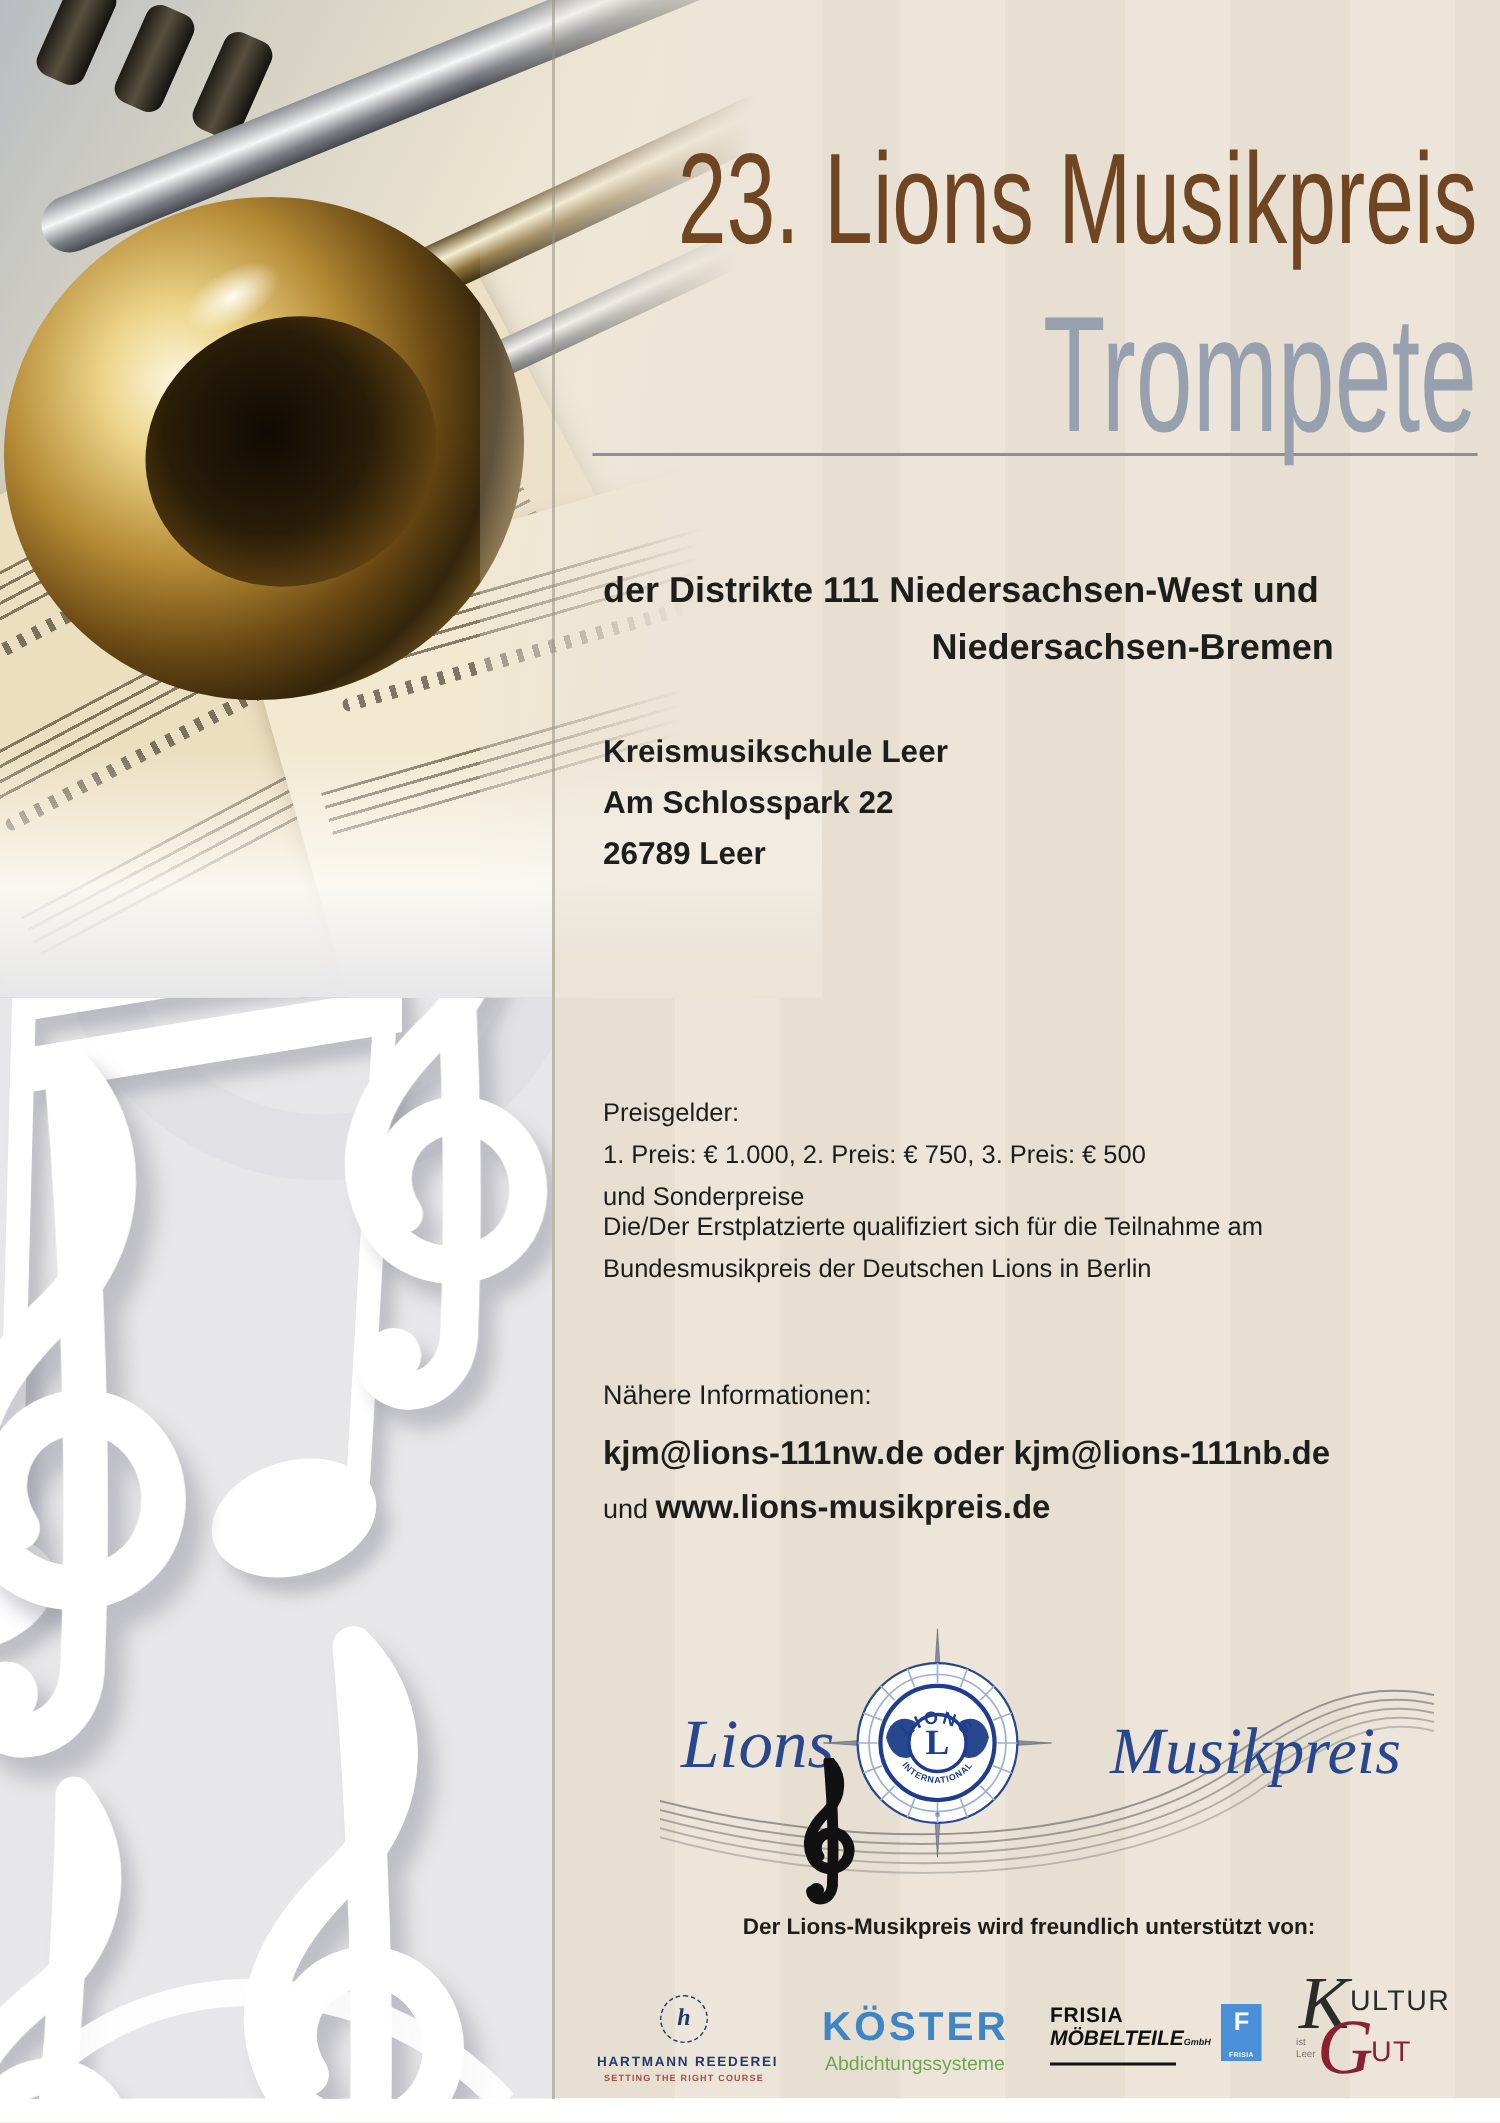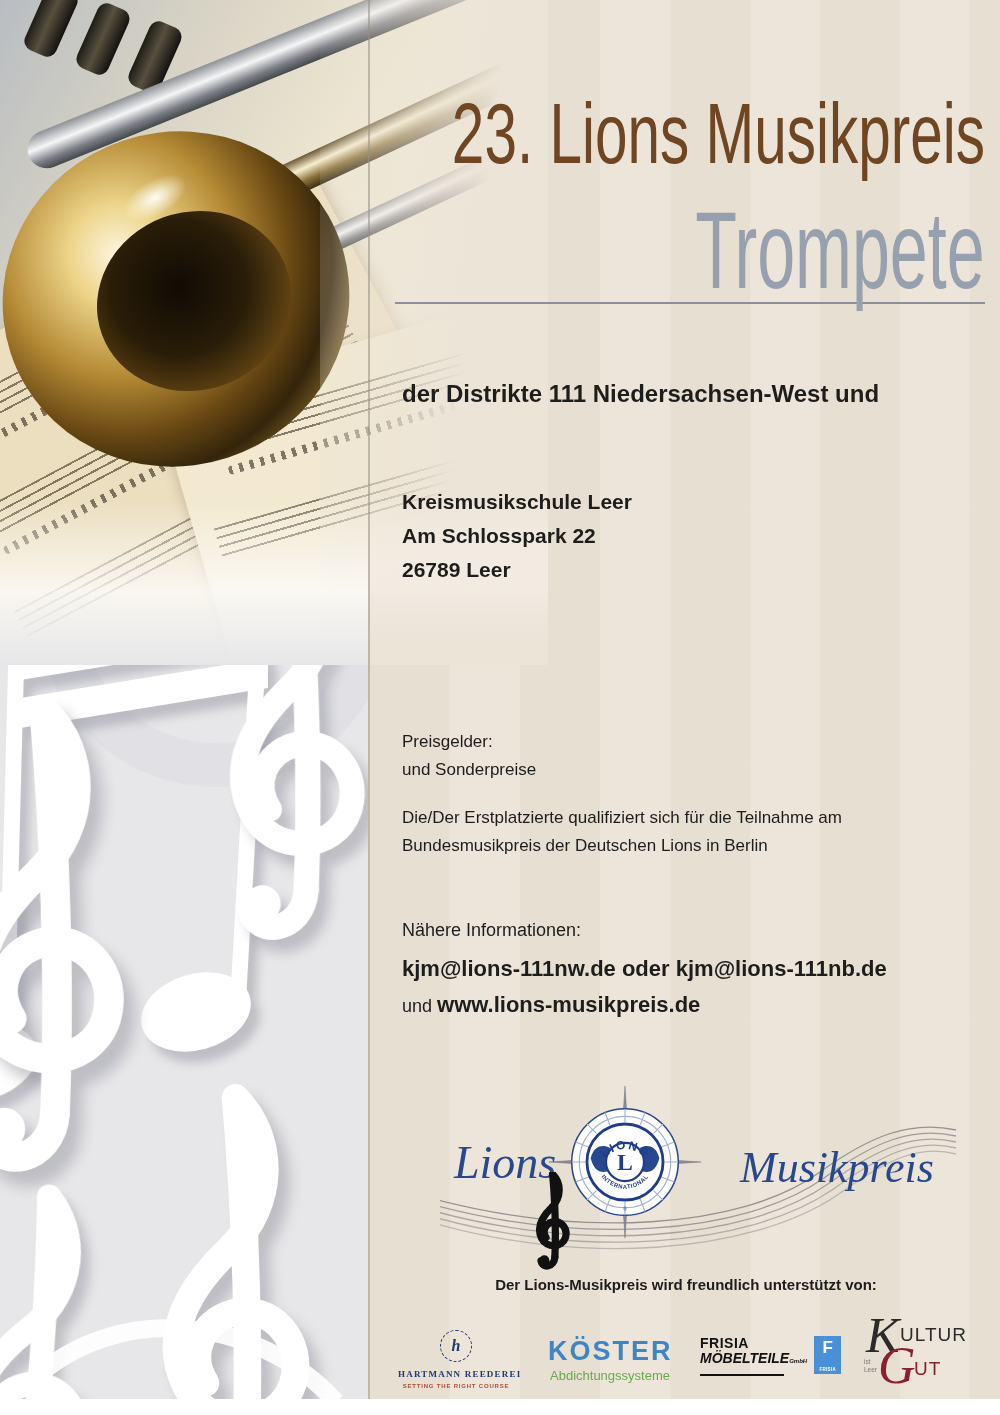--- a/index.html
+++ b/index.html
@@ -62,21 +62,21 @@
   .lm-emblem{position:absolute;left:107px;top:4px;}
   .lm-clef{position:absolute;left:88px;top:92px;}
   
   .sp-head{position:absolute;left:372px;top:1276px;width:628px;text-align:center;
            font-size:15px;font-weight:700;color:#1d1d1b;z-index:5;}
   .sp{position:absolute;z-index:5;}
   .hartmann{left:398px;top:1330px;width:116px;text-align:center;}
   .h-circle{width:30px;height:30px;margin:0 auto;border:1.6px dashed #1e3a6e;border-radius:50%;
             display:flex;align-items:center;justify-content:center;
             font-family:"Liberation Serif",serif;font-style:italic;font-weight:700;font-size:16px;color:#1e3a6e;}
-  .h-name{margin-top:7px;font-size:9px;font-weight:700;letter-spacing:1.2px;color:#1e3a6e;white-space:nowrap;font-family:Liberation Serif, serif;}
+  .h-name{margin-top:7px;font-size:9px;font-weight:700;letter-spacing:1.2px;color:#1e3a6e;white-space:nowrap;}
   .h-tag{margin-top:4px;font-size:6px;font-weight:700;letter-spacing:.8px;color:#b04a3a;white-space:nowrap;}
   .koester{left:548px;top:1336px;width:124px;text-align:center;}
   .k-name{font-size:27px;font-weight:700;letter-spacing:2px;color:#3d85c6;}
   .k-sub{font-size:13px;color:#6aa84f;margin-top:1px;}
   .frisia{left:700px;top:1336px;display:flex;gap:7px;align-items:flex-start;}
   .f-l1{font-size:14px;font-weight:700;letter-spacing:.5px;color:#111;line-height:15px;}
   .f-l2{font-size:14px;font-weight:700;font-style:italic;color:#111;line-height:15px;}
   .f-suf{font-size:6px;font-weight:700;}
   .f-rule{width:84px;height:2px;background:#111;margin-top:5px;}
   .f-badge{width:27px;height:34px;background:#4a90d9;display:flex;flex-direction:column;align-items:center;justify-content:space-between;padding:2px 0;}
@@ -151,31 +151,33 @@
   </div>
 
   <div class="col-border"></div>
 
   <div class="title1">23. Lions Musikpreis</div>
   <div class="title2">Trompete</div>
   <div class="rule"></div>
 
   <div class="txt subtitle">
     <div>der Distrikte 111 Niedersachsen-West und</div>
+    <div class="ind">Niedersachsen-Bremen</div>
   </div>
 
   <div class="txt addr">
     <div>Kreismusikschule Leer</div>
     <div>Am Schlosspark 22</div>
     <div>26789 Leer</div>
   </div>
 
 
   <div class="txt preis">
     <div>Preisgelder:</div>
+    <div>1. Preis: € 1.000, 2. Preis: € 750, 3. Preis: € 500</div>
     <div>und Sonderpreise</div>
   </div>
 
   <div class="txt qualif">
     <div>Die/Der Erstplatzierte qualifiziert sich für die Teilnahme am</div>
     <div>Bundesmusikpreis der Deutschen Lions in Berlin</div>
   </div>
 
   <div class="txt naehere">Nähere Informationen:</div>
   <div class="txt emails">kjm@lions-111nw.de oder kjm@lions-111nb.de</div>

